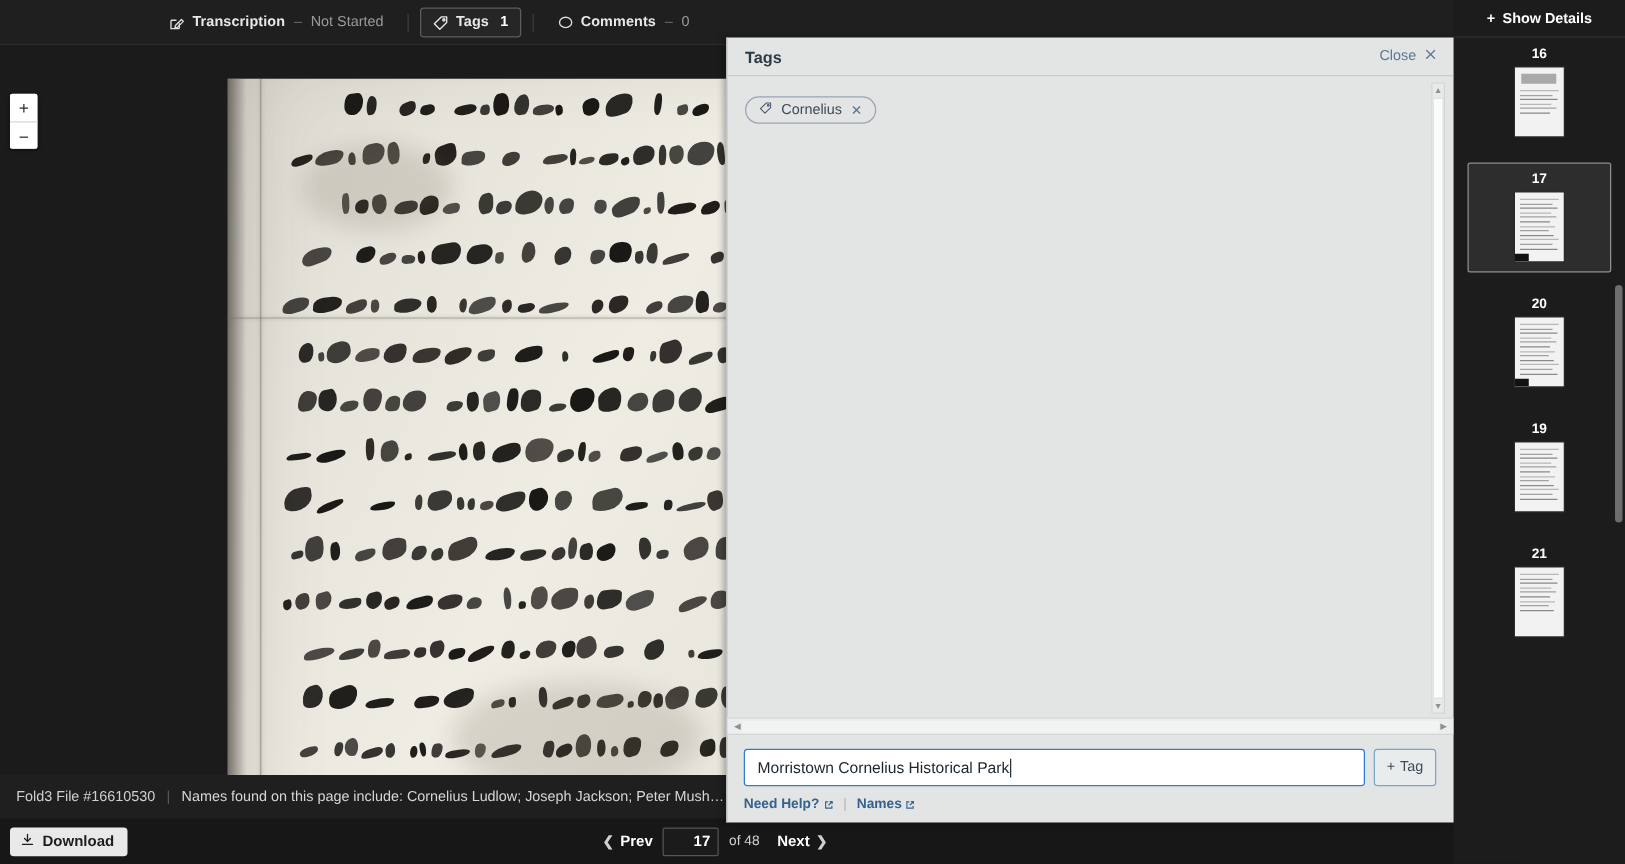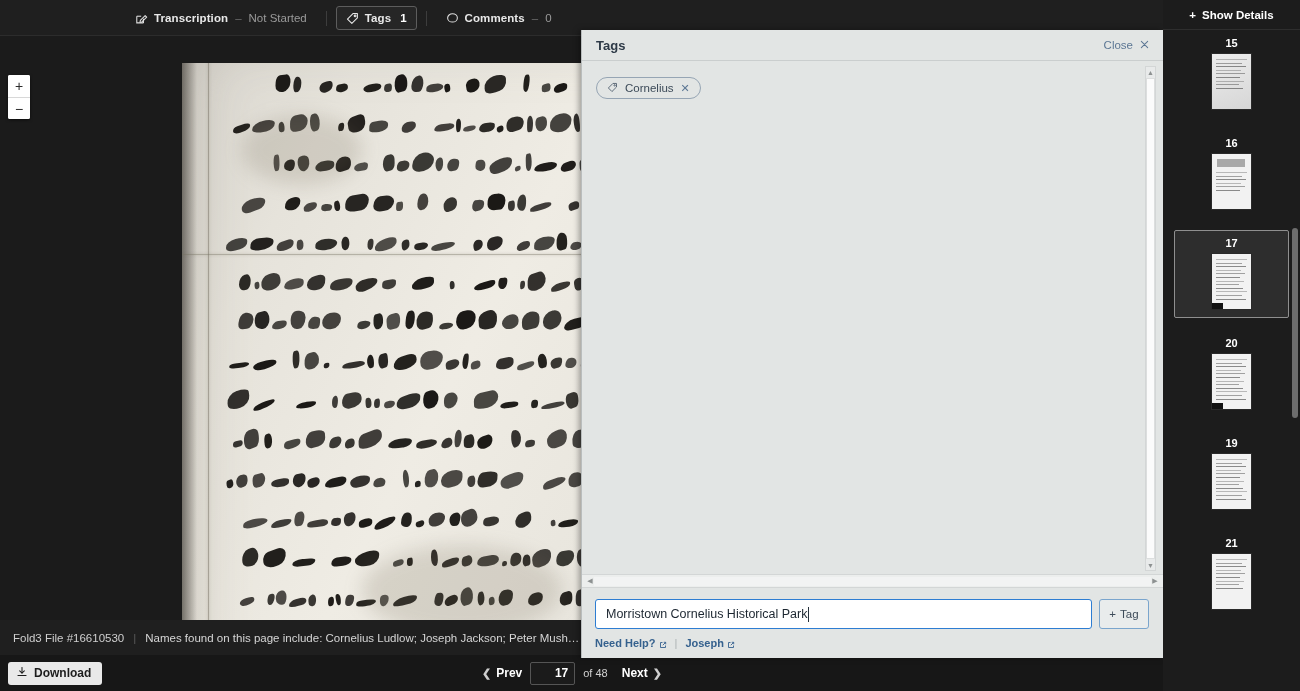--- a/index.html
+++ b/index.html
@@ -906,53 +906,39 @@
           <span class="extico">
             <svg viewBox="0 0 16 16" width="8" height="8" fill="none" stroke="#35618e" stroke-width="1.8">
               <path d="M13 9v4H3V3h4"></path>
                 <path d="M9.5 2.6H13.4V6.5"></path>
                 <path d="M13.2 2.8L7.6 8.4"></path>
             </svg>
           </span>
         </span>
         <span class="bar">|</span>
         <span class="helplink">
-          <span>Joseph</span>
+          <span>Names</span>
           <span class="extico">
             <svg viewBox="0 0 16 16" width="8" height="8" fill="none" stroke="#35618e" stroke-width="1.8">
               <path d="M13 9v4H3V3h4"></path>
                 <path d="M9.5 2.6H13.4V6.5"></path>
                 <path d="M13.2 2.8L7.6 8.4"></path>
             </svg>
           </span>
         </span>
       </div>
     </div>
   </div>
 
   <div class="thumbsb">
     <div class="sb-head">
       <span>+</span>
       <span>Show Details</span>
     </div>
     <div class="sb-list" id="thumblist">
-        <div class="thumbitem">
-          <div class="thumbnum">15</div>
-          <div class="thumbimg t15">
-            <div class="ln" style="top: 5px; opacity: 0.35; right: 4px;"></div>
-            <div class="ln" style="top: 8.6px; opacity: 0.49; right: 9px;"></div>
-            <div class="ln" style="top: 12.2px; opacity: 0.63; right: 5px;"></div>
-            <div class="ln" style="top: 15.8px; opacity: 0.35; right: 10px;"></div>
-            <div class="ln" style="top: 19.4px; opacity: 0.49; right: 6px;"></div>
-            <div class="ln" style="top: 23px; opacity: 0.63; right: 11px;"></div>
-            <div class="ln" style="top: 26.6px; opacity: 0.35; right: 7px;"></div>
-            <div class="ln" style="top: 30.2px; opacity: 0.49; right: 12px;"></div>
-            <div class="ln" style="top: 33.8px; opacity: 0.63; right: 8px;"></div>
-          </div>
-        </div>
         <div class="thumbitem">
           <div class="thumbnum">16</div>
           <div class="thumbimg t16">
             <div class="blk"></div>
             <div class="ln" style="top: 18px; opacity: 0.35; right: 4px;"></div>
             <div class="ln" style="top: 21.6px; opacity: 0.49; right: 9px;"></div>
             <div class="ln" style="top: 25.2px; opacity: 0.63; right: 5px;"></div>
             <div class="ln" style="top: 28.8px; opacity: 0.35; right: 10px;"></div>
             <div class="ln" style="top: 32.4px; opacity: 0.49; right: 6px;"></div>
             <div class="ln" style="top: 36px; opacity: 0.63; right: 11px;"></div>

